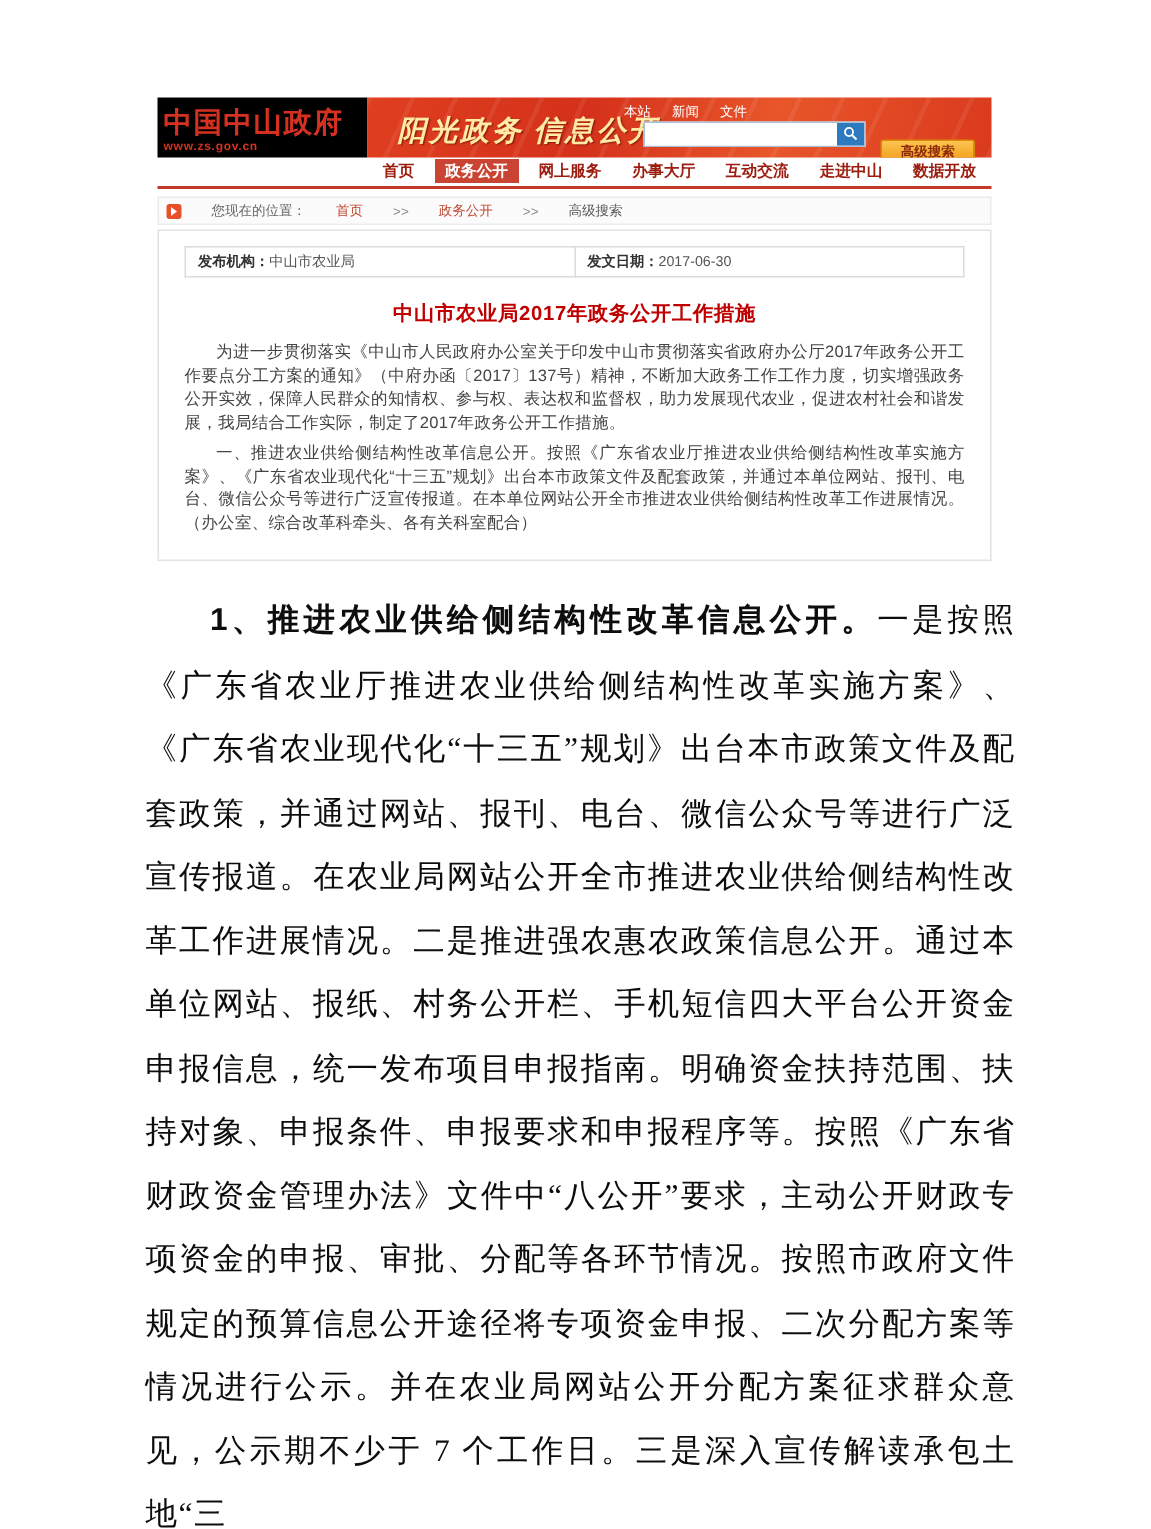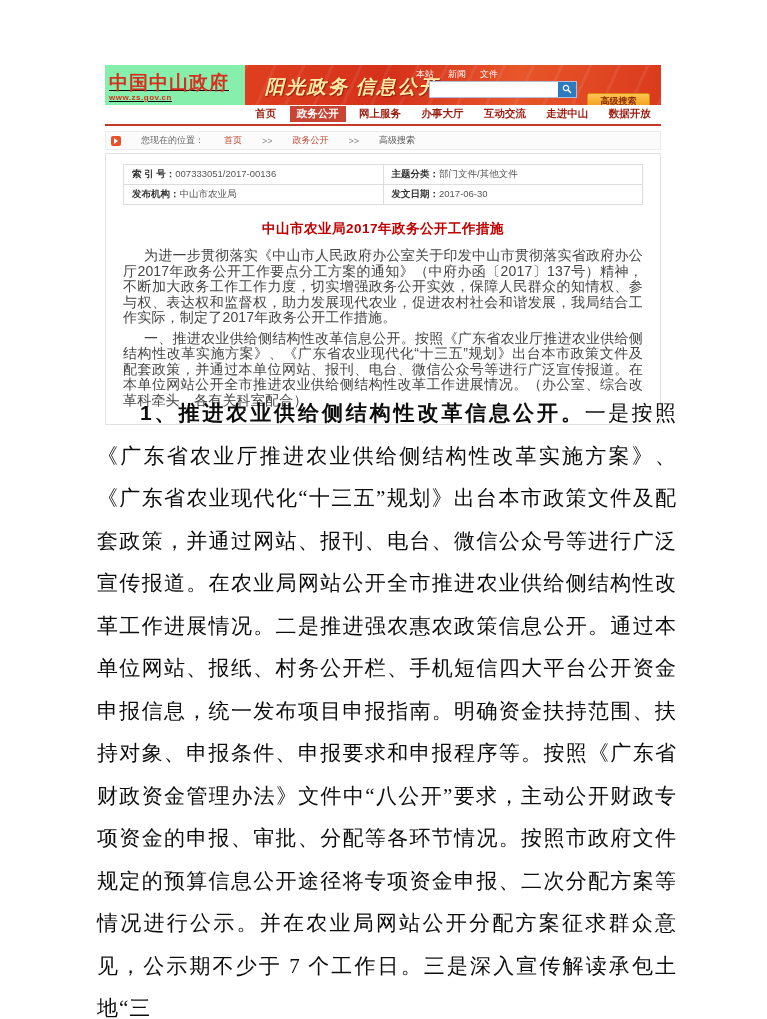--- a/index.html
+++ b/index.html
@@ -6,21 +6,21 @@
   html,body { margin:0; padding:0; }
   body {
     width:767px; height:1019px; position:relative; background:#ffffff;
     font-family:"Liberation Sans","DejaVu Sans",sans-serif; overflow:hidden;
   }
 
   
   .site { position:absolute; left:105px; top:65px; width:556px; }
 
   .site-header { display:flex; height:40px; }
-  .logo { width:140px; background:#86efac; padding-top:7px; padding-left:4px;text-decoration:underline; }
+  .logo { width:140px; background:#000000; padding-top:7px; padding-left:4px; }
   .logo-title {
     color:#d63120; font-weight:bold; font-size:19px; letter-spacing:1px;
     font-family:"Liberation Serif","DejaVu Serif",serif; line-height:21px; white-space:nowrap;
   }
   .logo-url { color:#d63120; font-size:8px; font-weight:bold; letter-spacing:.5px; }
 
   .banner {
     position:relative; width:416px; height:40px; overflow:hidden;
     background:linear-gradient(100deg,#df3f1f 0%,#d5311b 35%,#e8562a 65%,#da3a1d 100%);
   }
@@ -59,21 +59,21 @@
   .bc-icon { width:10px; height:10px; background:#e8502a; border-radius:2px; display:flex; align-items:center; justify-content:center; }
   .bc-link { color:#c04a34; cursor:pointer; }
   .bc-sep { color:#888; }
   .bc-cur { color:#555; }
 
   .content-box { margin-top:3px; border:1px solid #e2e2e2; background:#fff; padding:10px 17px 16px; }
   table.meta { width:100%; border-collapse:collapse; table-layout:fixed; }
   .meta td { border:1px solid #dcdcdc; padding:3px 8px; font-size:9.5px; color:#555; height:19px; white-space:nowrap; overflow:hidden; }
   .meta .lbl { font-weight:bold; color:#333; }
   .art-title { text-align:center; color:#c00000; font-weight:bold; font-size:13.5px; margin:15px 0 10px; letter-spacing:.5px; }
-  .art-p { font-size:14px; color:#444; line-height:15.5px; text-align:justify; text-indent:21px; margin:5px 0 0; letter-spacing:.2px; }
+  .art-p { font-size:11px; color:#444; line-height:15.5px; text-align:justify; text-indent:21px; margin:5px 0 0; letter-spacing:.2px; }
 
   
   .bigtext {
     position:absolute; left:97px; top:392px; width:580px;
     font-family:"Liberation Serif","DejaVu Serif",serif;
     font-size:21px; line-height:42.5px; color:#0d0d0d;
     text-align:justify; letter-spacing:1px;
   }
   .bigtext p { margin:0; text-indent:43px; }
   .bigtext .lead { font-weight:bold; font-family:"Liberation Sans","DejaVu Sans",sans-serif; letter-spacing:1.5px; }
@@ -136,28 +136,20 @@
     <span class="bc-link">首页</span>
     <span class="bc-sep">&gt;&gt;</span>
     <span class="bc-link">政务公开</span>
     <span class="bc-sep">&gt;&gt;</span>
     <span class="bc-cur">高级搜索</span>
   </div>
 
   <div class="content-box">
     <table class="meta">
       <tbody>
-          <tr>
-        <td>
-          <span class="lbl">索 引 号：</span><span>007333051/2017-00136</span>
-        </td>
-        <td>
-          <span class="lbl">主题分类：</span><span>部门文件/其他文件</span>
-        </td>
-      </tr>
       <tr>
         <td>
           <span class="lbl">发布机构：</span><span>中山市农业局</span>
         </td>
         <td>
           <span class="lbl">发文日期：</span><span>2017-06-30</span>
         </td>
       </tr>
     </tbody>
       </table>

